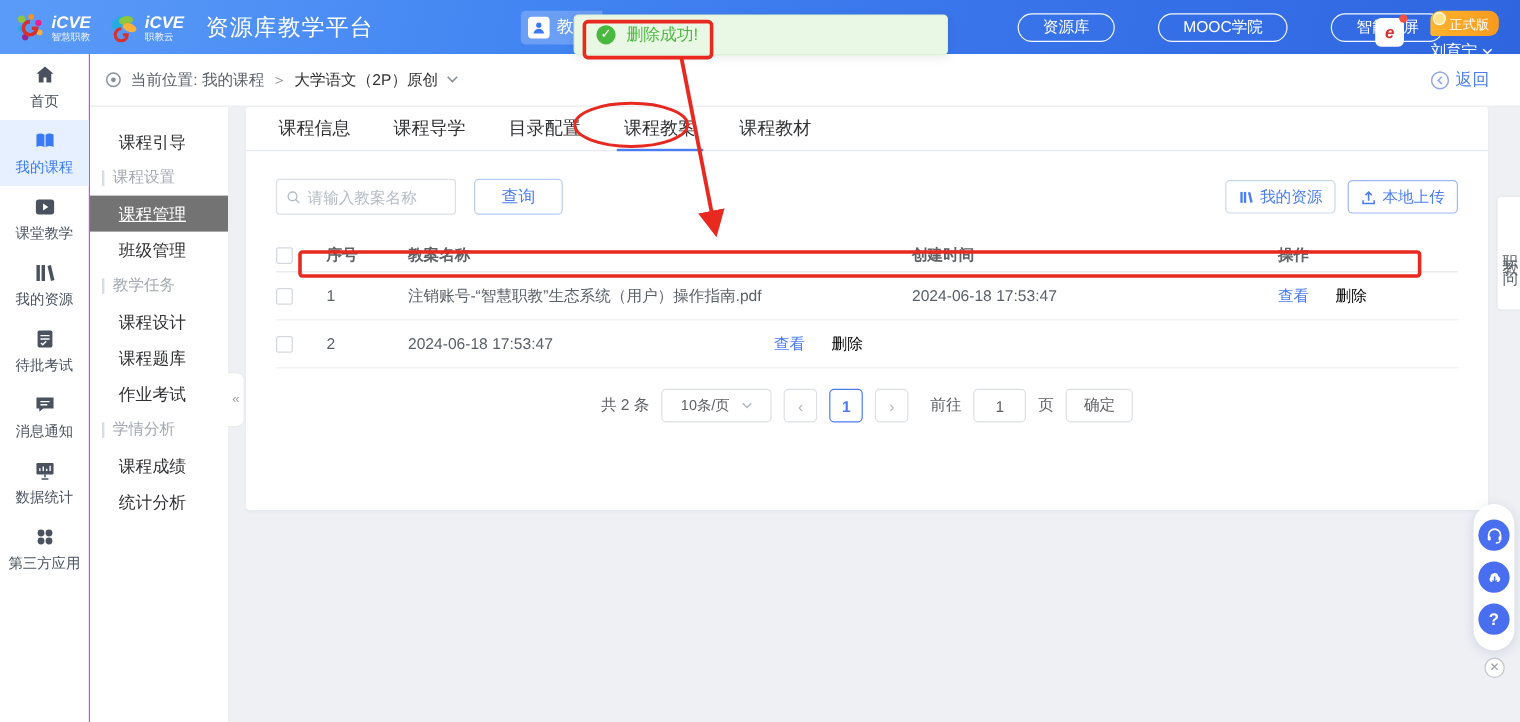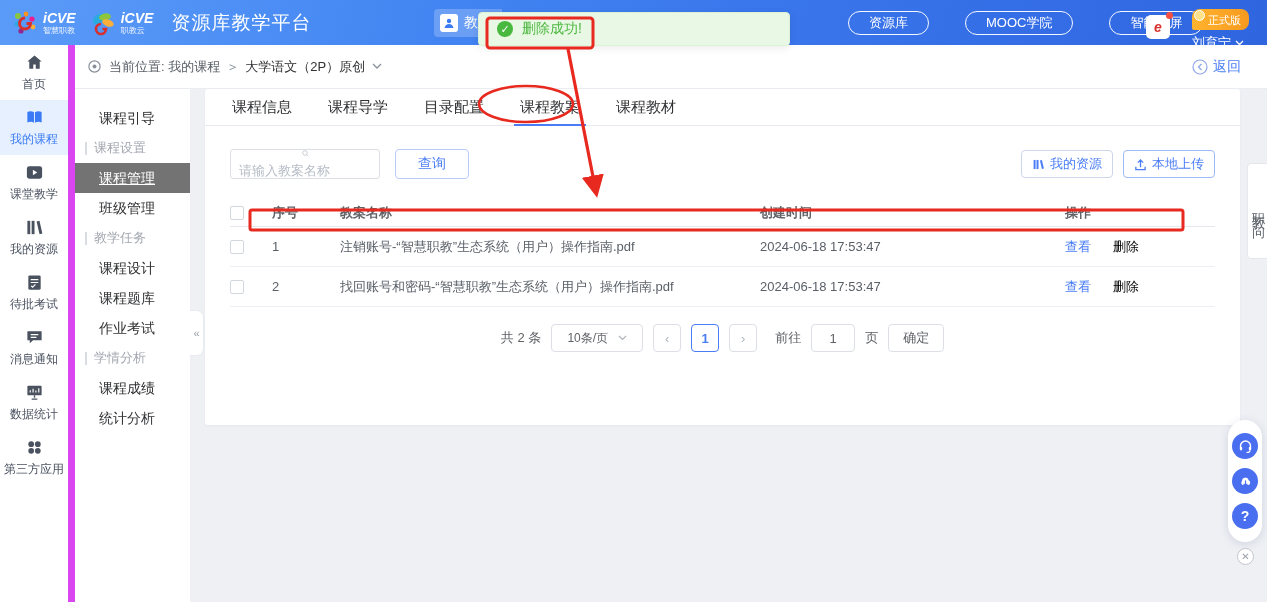--- a/index.html
+++ b/index.html
@@ -59,21 +59,21 @@
     display:flex; align-items:center; padding-left:18px; box-shadow:0 2px 8px rgba(0,0,0,.08);
   }
   .toast .chk {
     width:16px; height:16px; border-radius:50%; background:#49b83e; color:#fff;
     font-size:11px; line-height:16px; text-align:center; margin-right:9px; flex:none;
   }
   .toast .msg { color:#4db841; font-size:14px; }
   
   .iconbar {
     position:absolute; left:0; top:45px; width:75px; height:557px; background:#fff;
-    border-right:7px solid #d946ef; z-index:5;
+    border-right:1px solid #d946ef; z-index:5;
   }
   .ib-item {
     height:55px; display:flex; flex-direction:column; align-items:center; justify-content:center;
     color:#4a5260; cursor:pointer; gap:4px;
   }
   .ib-item .lbl { font-size:12px; }
   .ib-item svg { width:19px; height:19px; }
   .ib-item.active { background:#e7f0ff; color:#3a7bf5; }
   
   .crumbbar {
@@ -106,21 +106,21 @@
   .tabs { display:flex; border-bottom:1px solid #e6e9ef; padding-left:25px; height:37px; }
   .tab {
     font-size:15px; color:#303133; margin-right:32px; display:flex; align-items:center;
     position:relative; cursor:pointer; padding:0 2px;
   }
   .tab.active { color:#303133; }
   .tab.active::after { content:""; position:absolute; left:-4px; right:-4px; bottom:-1px; height:2px; background:#4a7df5; }
   .toolbar { display:flex; align-items:center; margin:23px 25px 0 25px; }
   .search-box {
     width:150px; height:30px; border:1px solid #dcdfe6; border-radius:3px;
-    display:flex; align-items:center; padding:0 8px; gap:6px; background:#fff;flex-direction:column;
+    display:flex; align-items:center; padding:0 8px; gap:6px; background:#fff;
   }
   .search-box input { border:none; outline:none; width:100%; font-size:13px; color:#303133; font-family:inherit; }
   .search-box input::placeholder { color:#b6bcc6; }
   .btn-query {
     margin-left:15px; width:74px; height:30px; background:#fff; border:1px solid #b9cbf7;
     color:#4a7df5; border-radius:4px; font-size:14px; cursor:pointer; font-family:inherit;
   }
   .tool-right { margin-left:auto; display:flex; gap:10px; }
   .btn-light {
     height:28px; padding:0 10px; background:#fff; border:1px solid #ccd6ea; border-radius:4px;
@@ -413,21 +413,20 @@
       <span class="c-name">注销账号-“智慧职教”生态系统（用户）操作指南.pdf</span>
       <span class="c-time">2024-06-18 17:53:47</span>
       <span class="c-op">
         <span class="lnk-view">查看</span>
         <span class="lnk-del">删除</span>
       </span>
     </div>
     <div class="trow body">
       <span class="c-check"><span class="cb" style="display:inline-block;vertical-align:middle"></span></span>
       <span class="c-idx">2</span>
-      <span class="c-name">找回账号和密码-“智慧职教”生态系统（用户）操作指南.pdf</span>
       <span class="c-time">2024-06-18 17:53:47</span>
       <span class="c-op">
         <span class="lnk-view">查看</span>
         <span class="lnk-del">删除</span>
       </span>
     </div>
   </div>
 
   <div class="pager">
     <span>共 2 条</span>

